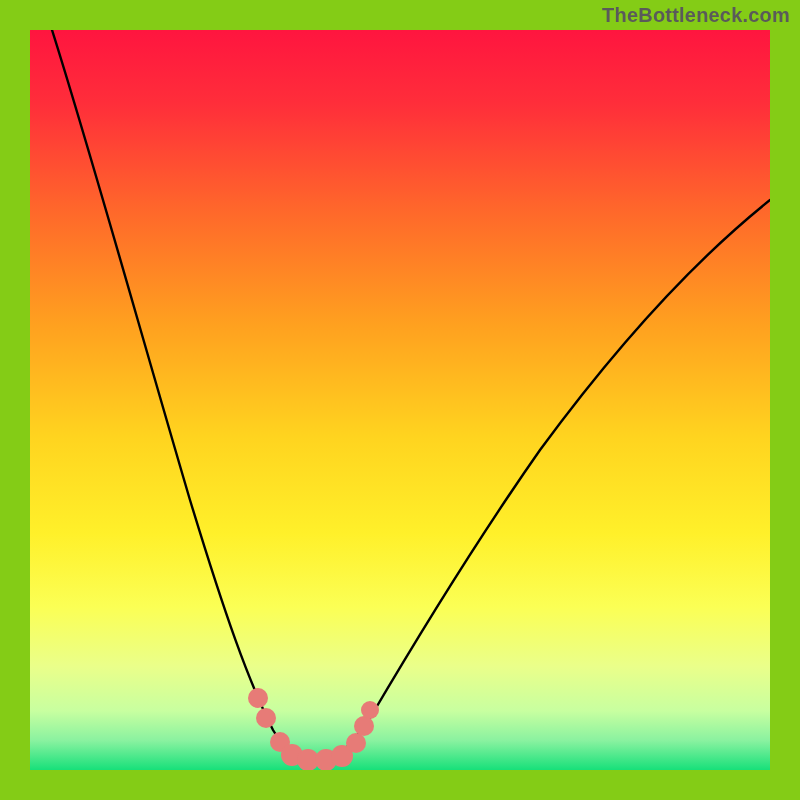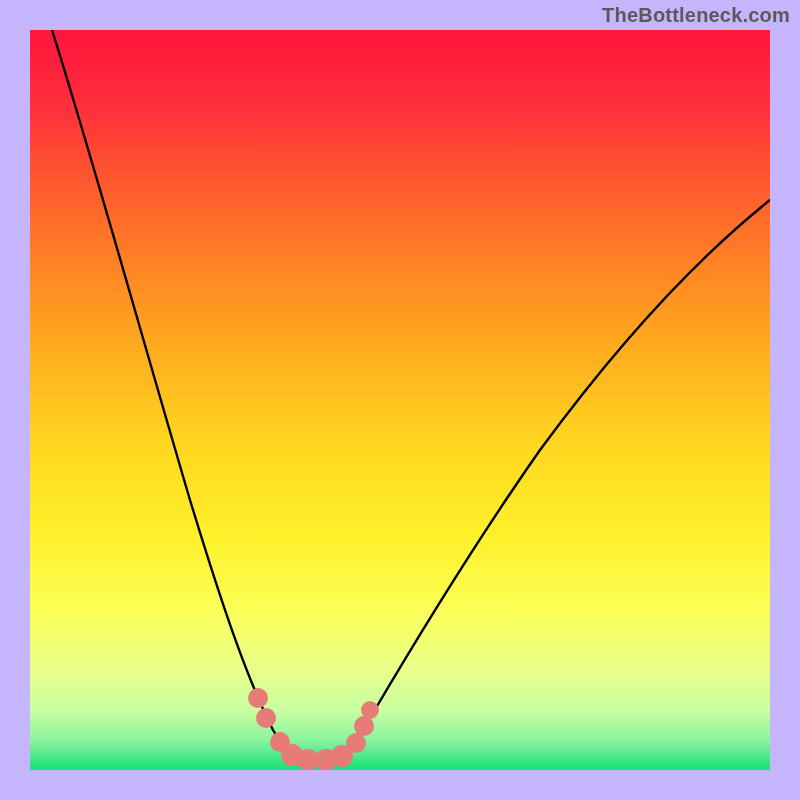--- a/index.html
+++ b/index.html
@@ -7,21 +7,21 @@
     padding: 0;
     width: 800px;
     height: 800px;
     overflow: hidden;
     font-family: Arial, Helvetica, sans-serif;
   }
   .frame {
     position: relative;
     width: 800px;
     height: 800px;
-    background: #c4b5fd;
+    background: #84cc16;
     text-align: right;
   }
   .plot-area {
     position: absolute;
     left: 30px;
     top: 30px;
     width: 740px;
     height: 740px;
     overflow: hidden;
   }

